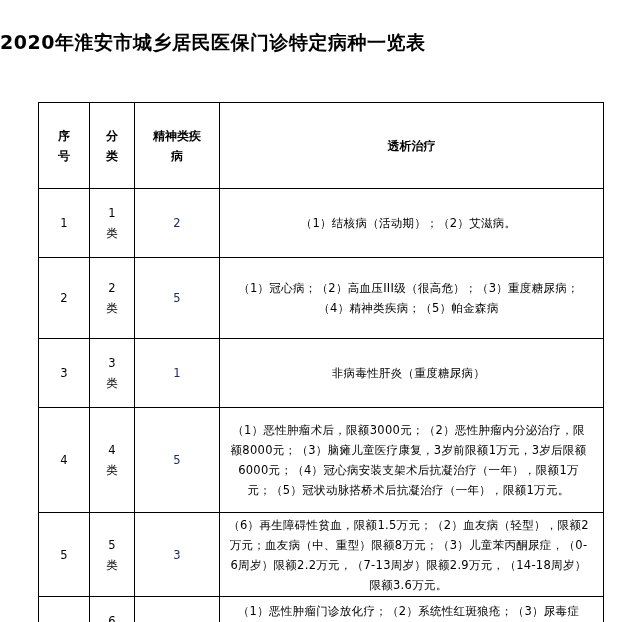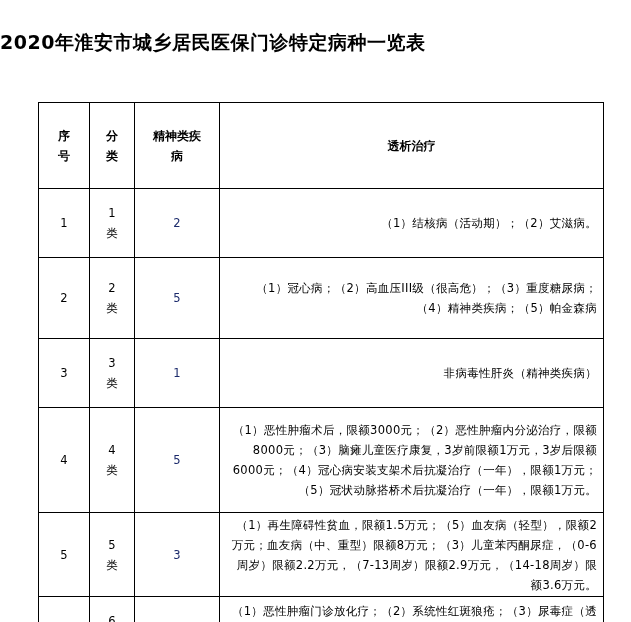--- a/index.html
+++ b/index.html
@@ -5,21 +5,21 @@
   html, body { margin: 0; padding: 0; background: #ffffff; }
   body { width: 631px; height: 622px; position: relative; overflow: hidden;
          font-family: "DejaVu Sans", "Liberation Sans", sans-serif; color: #000; }
   .title { position: absolute; left: 0; top: 30px; width: 631px; text-align: left;
            font-size: 19px; font-weight: bold; letter-spacing: 0.5px; }
   table { position: absolute; left: 38px; top: 102px; border-collapse: collapse;
           table-layout: fixed; width: 565px; }
   td, th { border: 1.5px solid #000; font-size: 11.5px; line-height: 20px; padding: 14px; }
   th { font-weight: bold; text-align: center; height: 57px; font-size: 12px; }
   td.c { text-align: center; }
-  td.d { text-align: right; padding: 0 6px 0 8px; letter-spacing: 0.3px; }
+  td.d { text-align: center; padding: 0 14px 0 8px; letter-spacing: 0.3px; }
   .num { color: #1b2a6b; }
 </style>
 </head>
 <body>
 
 <div class="title">2020年淮安市城乡居民医保门诊特定病种一览表</div>
 
 <table>
   <colgroup>
     <col style="width:51px">
@@ -45,33 +45,33 @@
       <tr style="height: 81px;">
     <td class="c">2</td>
     <td class="c">2类</td>
     <td class="c num">5</td>
     <td class="d">（1）冠心病；（2）高血压III级（很高危）；（3）重度糖尿病；（4）精神类疾病；（5）帕金森病</td>
   </tr>
       <tr style="height: 53px;">
     <td class="c">3</td>
     <td class="c">3类</td>
     <td class="c num">1</td>
-    <td class="d">非病毒性肝炎（精神类疾病）</td>
+    <td class="d">非病毒性肝炎（重度糖尿病）</td>
   </tr>
       <tr style="height: 105px;">
     <td class="c">4</td>
     <td class="c">4类</td>
     <td class="c num">5</td>
     <td class="d">（1）恶性肿瘤术后，限额3000元；（2）恶性肿瘤内分泌治疗，限额8000元；（3）脑瘫儿童医疗康复，3岁前限额1万元，3岁后限额6000元；（4）冠心病安装支架术后抗凝治疗（一年），限额1万元；（5）冠状动脉搭桥术后抗凝治疗（一年），限额1万元。</td>
   </tr>
       <tr style="height: 84px;">
     <td class="c">5</td>
     <td class="c">5类</td>
     <td class="c num">3</td>
-    <td class="d">（1）再生障碍性贫血，限额1.5万元；（5）血友病（轻型），限额2万元；血友病（中、重型）限额8万元；（3）儿童苯丙酮尿症，（0-6周岁）限额2.2万元，（7-13周岁）限额2.9万元，（14-18周岁）限额3.6万元。</td>
+    <td class="d">（6）再生障碍性贫血，限额1.5万元；（2）血友病（轻型），限额2万元；血友病（中、重型）限额8万元；（3）儿童苯丙酮尿症，（0-6周岁）限额2.2万元，（7-13周岁）限额2.9万元，（14-18周岁）限额3.6万元。</td>
   </tr>
       <tr style="height: 64px;">
     <td class="c">6</td>
     <td class="c">6类</td>
     <td class="c num">5</td>
     <td class="d">（1）恶性肿瘤门诊放化疗；（2）系统性红斑狼疮；（3）尿毒症（透析治疗）；（4）病毒性肝炎（含肝硬化）；（5）器官组织移植术后抗排异治疗。</td>
   </tr>
     </tbody>
 </table>
 

